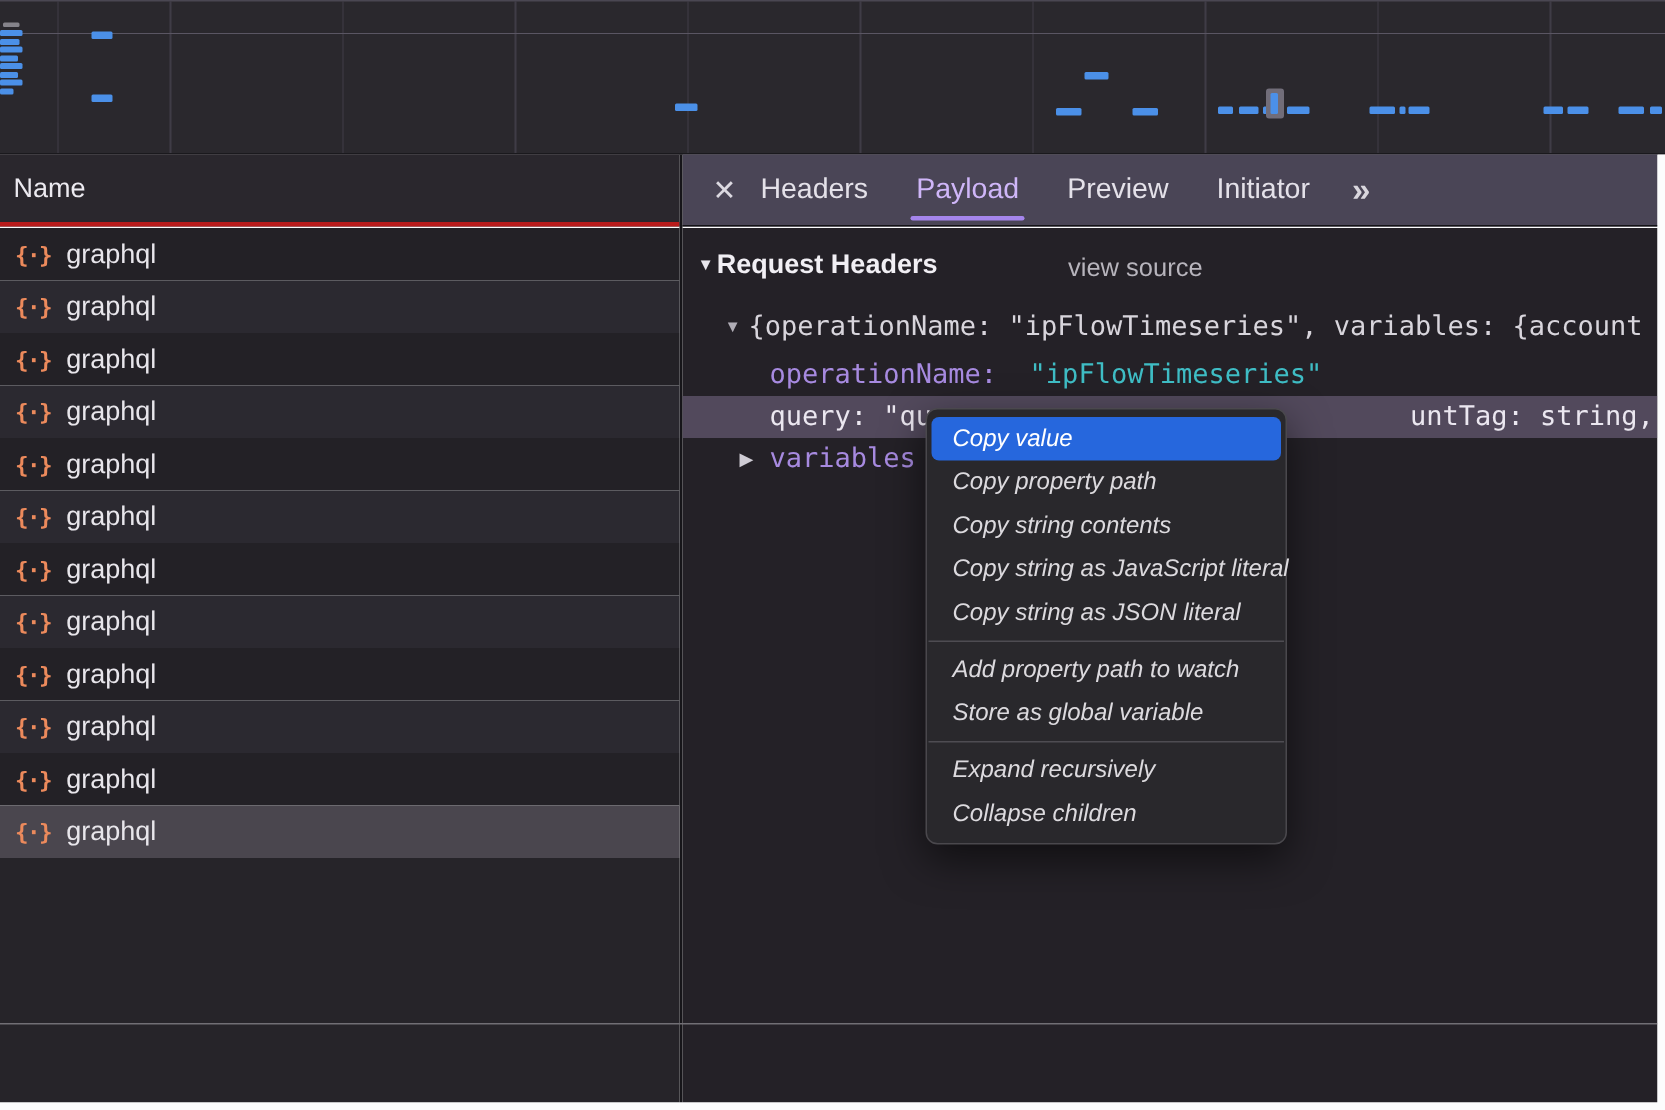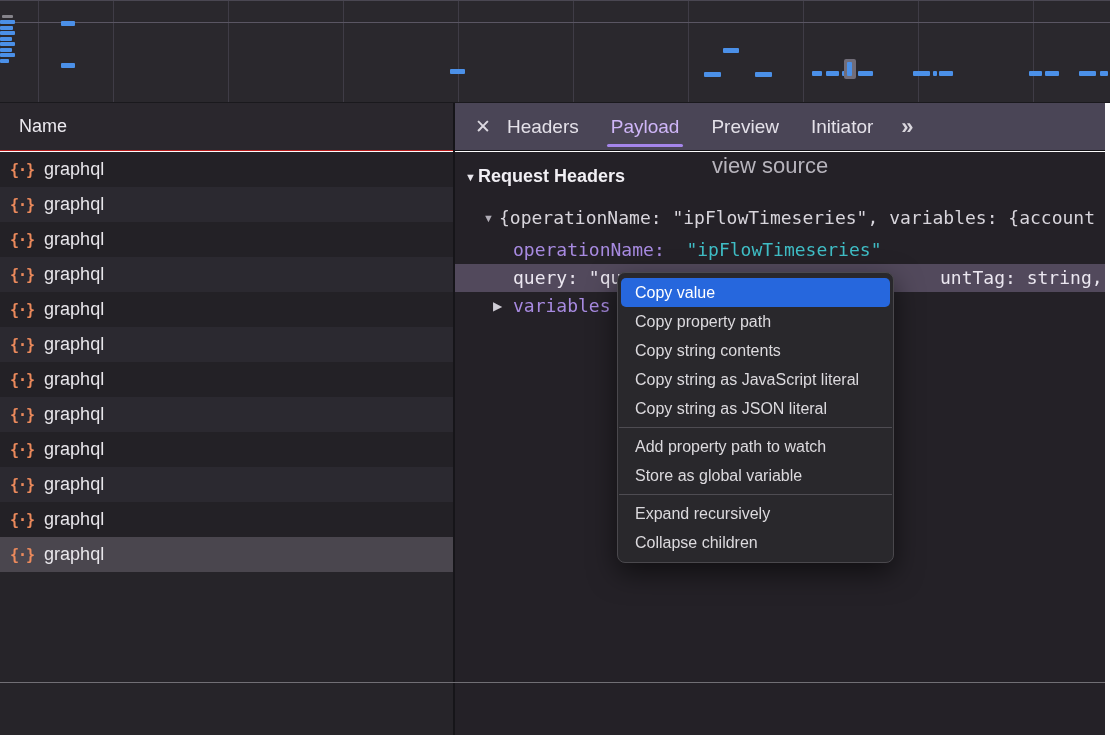--- a/index.html
+++ b/index.html
@@ -21,22 +21,22 @@
     overflow:hidden;
   }
   .bar { position:absolute; background:var(--bar-blue,#4b90e8); border-radius:1px; }
   .bar.gray { background:#85838a; }
   .ov-marker { position:absolute; background:#716d79; border-radius:2px; }
   .ov-marker-bar { position:absolute; left:3px; top:3px; width:5px; bottom:3px; background:var(--bar-blue,#4b90e8); border-radius:1px; }
 
   
   .list-header {
     position:absolute; left:0; top:103px; width:453px; height:48px;
-    background:#2a272d; border-bottom:1px solid #b91c1c;
-    display:flex; align-items:center; padding-left:19px;
+    background:#2a272d; border-bottom:3px solid #b91c1c;
+    display:flex; align-items:center; padding-left:9px;
     color:#eceaf0; font-size:18px;
   }
   .tab-bar {
     position:absolute; left:455px; top:103px; width:650px; height:48px;
     background:#4a4556; border-bottom:1px solid #141317;
     display:flex; align-items:center;
     color:#e4e1e9; font-size:19px;
   }
   .tab-close { margin-left:20px; font-size:19px; color:#dcd9e1; cursor:default; }
   .tab { position:relative; height:100%; display:flex; align-items:center; margin:0 16px; white-space:nowrap; }
@@ -55,21 +55,21 @@
   .nrow.selected { background:#4a464e; }
   .nrow-icon { color:var(--icon-orange,#ec8a5c); font-family:"DejaVu Sans Mono", monospace; font-weight:bold; font-size:15px; letter-spacing:-1px; margin-right:10px; }
 
   .left-body { position:absolute; left:0; top:572px; width:453px; height:163px; background:#262429; }
 
   
   .detail { position:absolute; left:455px; top:152px; width:650px; height:583px; background:#242127; overflow:hidden; }
   .payload-title { position:absolute; left:10px; top:14px; display:flex; align-items:center; color:#f1eff4; }
   .payload-title .tri { font-size:11px; margin-right:2px; color:#e8e6ec; }
   .payload-title .ttl { font-weight:bold; font-size:18px; }
-  .view-source { position:absolute; left:257px; top:1px; color:#b7b4bc; font-size:22px; }
+  .view-source { position:absolute; left:257px; top:17px; color:#b7b4bc; font-size:17px; }
 
   .mono { font-family:"DejaVu Sans Mono", monospace; font-size:18px; }
   .tree-row { position:absolute; left:0; width:650px; height:28px; line-height:28px; white-space:nowrap; }
   .preview-row { top:52px; color:#d8d5dc; }
   .preview-row .tri { position:absolute; left:28px; font-size:11px; color:#b0adb6; font-family:"Liberation Sans",sans-serif; }
   .preview-row .txt { position:absolute; left:44px; }
   .op-row { top:84px; }
   .op-row .content { position:absolute; left:58px; }
   .key { color:var(--key-purple,#a78ae0); }
   .str { color:var(--string-teal,#3fbdc5); }
@@ -80,24 +80,25 @@
   .vars-row .tri { position:absolute; left:38px; font-size:12px; color:#cfccd4; font-family:"Liberation Sans",sans-serif; }
   .vars-row .key { position:absolute; left:58px; }
 
   
   .h-sep { position:absolute; left:0; top:682px; width:1105px; height:1px; background:#716f75; }
   .white-right  { position:absolute; left:1105px; top:103px; width:5px; height:637px; background:#fcfcfd; }
   .white-bottom { position:absolute; left:0; top:735px; width:1110px; height:5px; background:#fcfcfd; }
 
   
   .menu {
-    position:absolute; left:617px; top:272px; width:277px;
+    position:absolute; left:617px; top:272px; width:241px;
     background:#29282c; border:1px solid #4a484d; border-radius:8px;
     padding:5px 0; box-shadow:0 10px 28px rgba(0,0,0,0.55);
     z-index:10;
+    font-style:italic;
   }
   .menu-item { height:29px; display:flex; align-items:center; padding:0 17px; font-size:16px; color:#dcdade; white-space:nowrap; }
   .menu-item.highlighted { background:var(--accent-blue,#2667dd); color:#ffffff; border-radius:5px; margin:0 3px; padding:0 14px; }
   .menu-sep { height:1px; background:#4e4c52; margin:4px 1px; }
 </style>
 </head>
 <body>
 
 <div class="screen">
 

